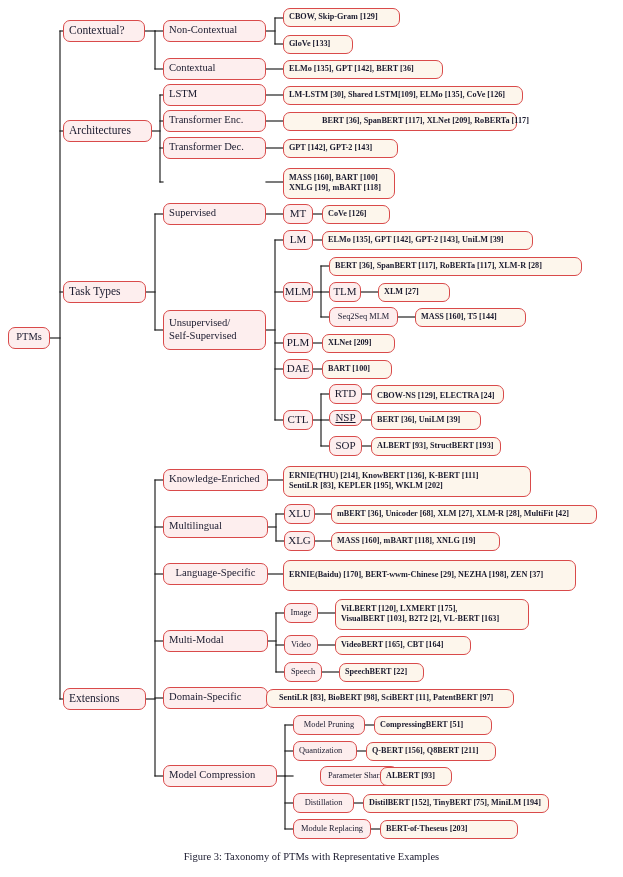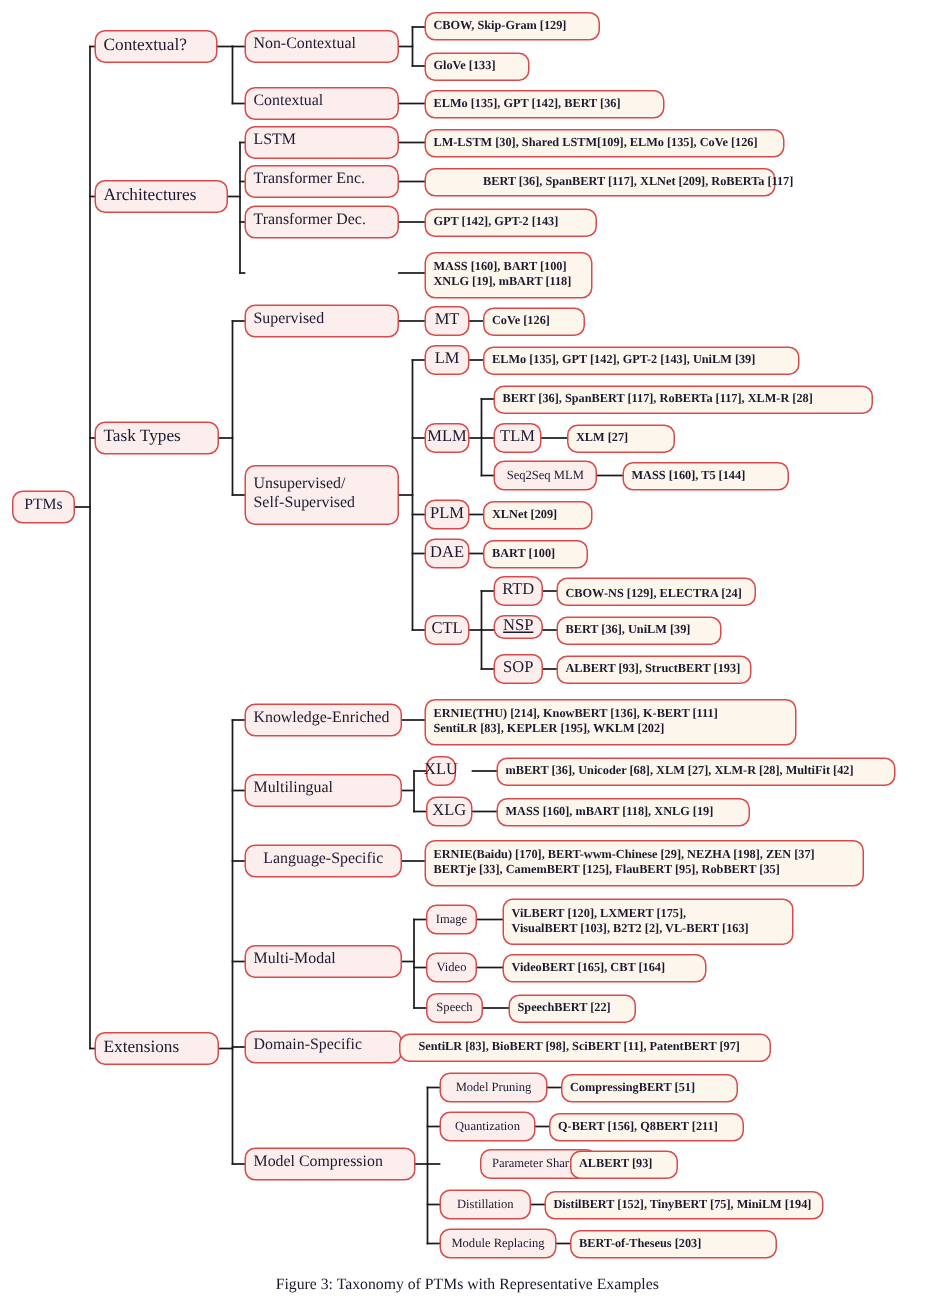--- a/index.html
+++ b/index.html
@@ -261,40 +261,40 @@
   <div class="node cat lvl2" style="left:163px;top:630px;width:105px;height:22px;">
     <span class="ln">Multi-Modal</span>
   </div>
   <div class="node cat lvl2" style="left:163px;top:687px;width:105px;height:22px;">
     <span class="ln">Domain-Specific</span>
   </div>
   <div class="node cat lvl2" style="left:163px;top:765px;width:114px;height:22px;">
     <span class="ln">Model Compression</span>
   </div>
 
-  <div class="node cat lvl3" style="left:284px;top:504px;width:20px;height:20px;align-items:center;">
+  <div class="node cat lvl3" style="left:284px;top:504px;width:31px;height:20px;align-items:center;">
     <span class="ln">XLU</span>
   </div>
   <div class="node cat lvl3" style="left:284px;top:531px;width:31px;height:20px;align-items:center;">
     <span class="ln">XLG</span>
   </div>
   <div class="node cat small" style="left:284px;top:603px;width:34px;height:20px;align-items:center;">
     <span class="ln">Image</span>
   </div>
   <div class="node cat small" style="left:284px;top:635px;width:34px;height:20px;align-items:center;">
     <span class="ln">Video</span>
   </div>
   <div class="node cat small" style="left:284px;top:662px;width:38px;height:20px;align-items:center;">
     <span class="ln">Speech</span>
   </div>
 
   <div class="node cat small" style="left:293px;top:715px;width:72px;height:20px;align-items:center;">
     <span class="ln">Model Pruning</span>
   </div>
-  <div class="node cat small" style="left:293px;top:741px;width:64px;height:20px;align-items:center;">
+  <div class="node cat small" style="left:293px;top:741px;width:64px;height:20px;">
     <span class="ln">Quantization</span>
   </div>
   <div class="node cat small" style="left:293px;top:766px;width:78px;height:20px;align-items:center;margin-left:27px;">
     <span class="ln">Parameter Sharing</span>
   </div>
   <div class="node cat small" style="left:293px;top:793px;width:61px;height:20px;align-items:center;">
     <span class="ln">Distillation</span>
   </div>
   <div class="node cat small" style="left:293px;top:819px;width:78px;height:20px;align-items:center;">
     <span class="ln">Module Replacing</span>
@@ -359,21 +359,20 @@
     <span class="ln">SentiLR [83], KEPLER [195], WKLM [202]</span>
   </div>
   <div class="node leaf" style="left:331px;top:505px;width:266px;height:19px;">
     <span class="ln">mBERT [36], Unicoder [68], XLM [27], XLM-R [28], MultiFit [42]</span>
   </div>
   <div class="node leaf" style="left:331px;top:532px;width:169px;height:19px;">
     <span class="ln">MASS [160], mBART [118], XNLG [19]</span>
   </div>
   <div class="node leaf" style="left:283px;top:560px;width:293px;height:31px;">
     <span class="ln">ERNIE(Baidu) [170], BERT-wwm-Chinese [29], NEZHA [198], ZEN [37]</span>
-    <span class="ln">BERTje [33], CamemBERT [125], FlauBERT [95], RobBERT [35]</span>
   </div>
   <div class="node leaf" style="left:335px;top:599px;width:194px;height:31px;">
     <span class="ln">ViLBERT [120], LXMERT [175],</span>
     <span class="ln">VisualBERT [103], B2T2 [2], VL-BERT [163]</span>
   </div>
   <div class="node leaf" style="left:335px;top:636px;width:136px;height:19px;">
     <span class="ln">VideoBERT [165], CBT [164]</span>
   </div>
   <div class="node leaf" style="left:339px;top:663px;width:85px;height:19px;">
     <span class="ln">SpeechBERT [22]</span>

